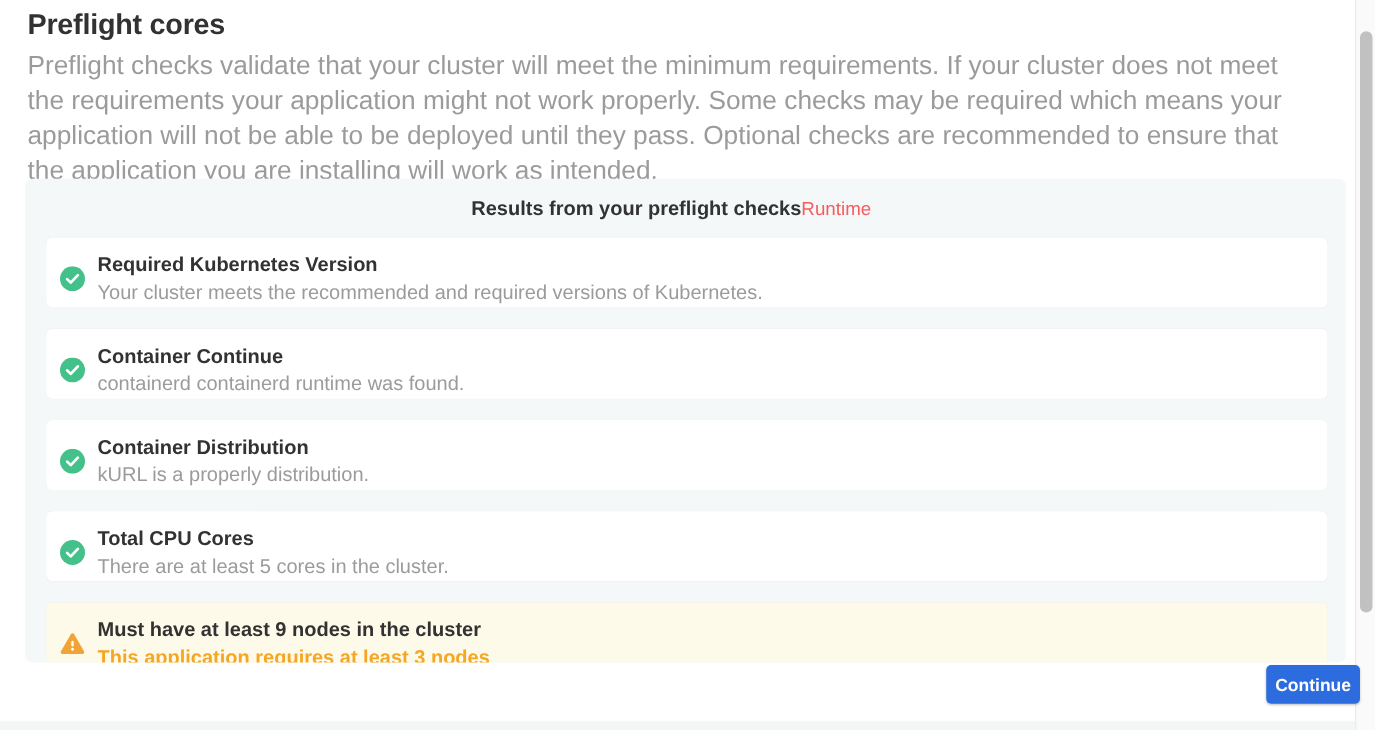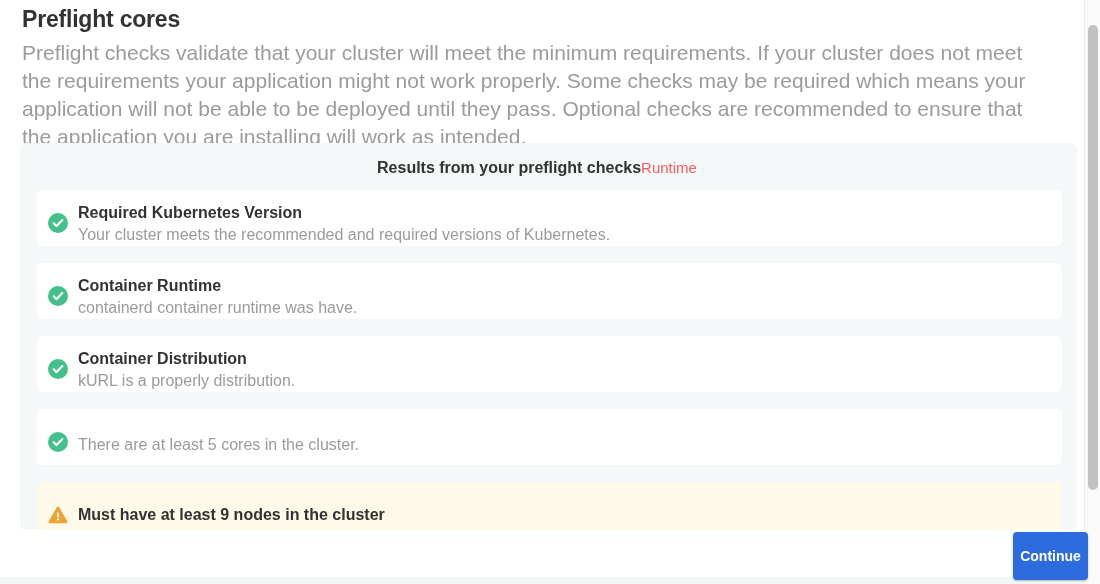--- a/index.html
+++ b/index.html
@@ -51,21 +51,21 @@
   }
   .check-card.warn{background:var(--warn-bg);}
   .check-icon{width:20px;height:20px;flex:0 0 20px;margin-top:1px;}
   .check-icon svg{display:block;}
   .check-text{margin-left:10px;}
   .check-title{font-size:16px;font-weight:700;line-height:19px;color:var(--ink);}
   .check-message{font-size:16px;line-height:14px;margin-top:6px;color:var(--muted);}
   .check-card.warn .check-message{color:var(--warn-text);font-weight:700;}
   .bottom-strip{position:absolute;left:0;top:577px;width:1084px;height:7px;background:var(--strip);}
   .continue-btn{
-    position:absolute;left:1013px;top:532px;width:75px;height:48px;
+    position:absolute;left:1013px;top:532px;width:75px;height:31px;
     background:var(--primary);color:#fff;border:none;border-radius:4px;
     font-family:inherit;font-size:14px;font-weight:700;cursor:pointer;z-index:10;
     box-shadow:0 1px 2px rgba(0,0,0,0.25);
   }
   .scrollbar{
     position:absolute;right:0;top:0;width:16px;height:584px;
     background:#fafafa;border-left:1px solid #ececec;z-index:5;
   }
   .scroll-thumb{
     position:absolute;left:3px;top:25px;width:10px;height:465px;
@@ -98,22 +98,22 @@
     </div>
   </div>
         <div class="check-card pass">
     <span class="check-icon">
             <svg viewBox="0 0 20 20" width="20" height="20">
       <circle cx="10" cy="10" r="10" fill="#44c08a"></circle>
       <path d="M5.7 10.3 L8.6 13.1 L14.3 7.1" stroke="#ffffff" stroke-width="2.2" fill="none" stroke-linecap="round" stroke-linejoin="round"></path>
             </svg>
           </span>
     <div class="check-text">
-      <div class="check-title">Container Runtime</div>
-      <div class="check-message">containerd container runtime was have.</div>
+      <div class="check-title">Container Continue</div>
+      <div class="check-message">containerd containerd runtime was found.</div>
     </div>
   </div>
         <div class="check-card pass">
     <span class="check-icon">
             <svg viewBox="0 0 20 20" width="20" height="20">
       <circle cx="10" cy="10" r="10" fill="#44c08a"></circle>
       <path d="M5.7 10.3 L8.6 13.1 L14.3 7.1" stroke="#ffffff" stroke-width="2.2" fill="none" stroke-linecap="round" stroke-linejoin="round"></path>
             </svg>
           </span>
     <div class="check-text">
@@ -122,33 +122,35 @@
     </div>
   </div>
         <div class="check-card pass">
     <span class="check-icon">
             <svg viewBox="0 0 20 20" width="20" height="20">
       <circle cx="10" cy="10" r="10" fill="#44c08a"></circle>
       <path d="M5.7 10.3 L8.6 13.1 L14.3 7.1" stroke="#ffffff" stroke-width="2.2" fill="none" stroke-linecap="round" stroke-linejoin="round"></path>
             </svg>
           </span>
     <div class="check-text">
+      <div class="check-title">Total CPU Cores</div>
       <div class="check-message">There are at least 5 cores in the cluster.</div>
     </div>
   </div>
         <div class="check-card warn">
     <span class="check-icon">
             <svg viewBox="0 0 20 20" width="20" height="20">
       <path d="M10 3 L18 16.8 H2 Z" fill="#f1a336" stroke="#f1a336" stroke-width="2.8" stroke-linejoin="round"></path>
       <rect x="9.05" y="7.6" width="1.9" height="4.6" rx="0.95" fill="#ffffff"></rect>
       <circle cx="10" cy="14.4" r="1.15" fill="#ffffff"></circle>
             </svg>
           </span>
     <div class="check-text">
       <div class="check-title">Must have at least 9 nodes in the cluster</div>
+      <div class="check-message">This application requires at least 3 nodes</div>
     </div>
   </div>
       </div>
   </div>
 
   <div class="bottom-strip"></div>
 </div>
 
 <button class="continue-btn">Continue</button>
 

